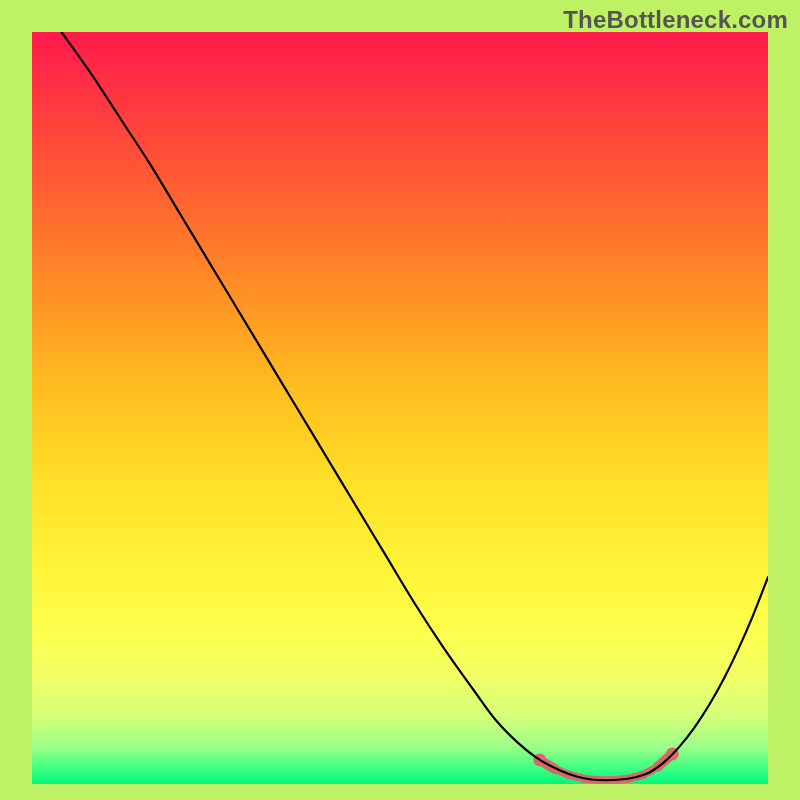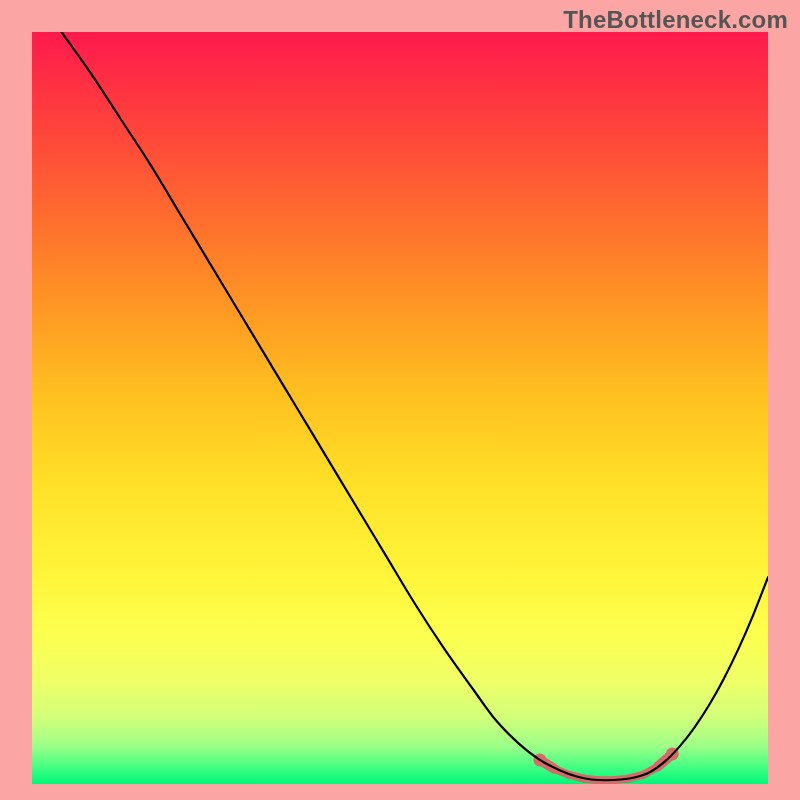--- a/index.html
+++ b/index.html
@@ -10,21 +10,21 @@
     background: #000;
     overflow: hidden;
     font-family: Arial, Helvetica, sans-serif;
   }
   .frame {
     position: absolute;
     left: 0;
     top: 0;
     width: 800px;
     height: 800px;
-    background: #fca5a5;
+    background: #bef264;
   }
   .plot {
     position: absolute;
     left: 32px;
     top: 32px;
     width: 736px;
     height: 752px;
   }
   .bg {
     position: absolute;

